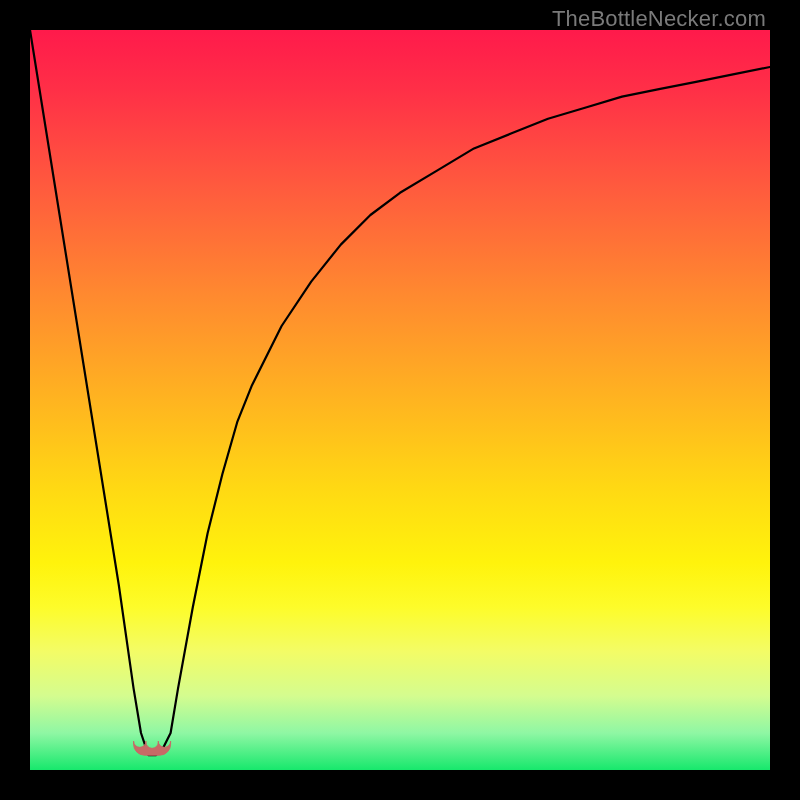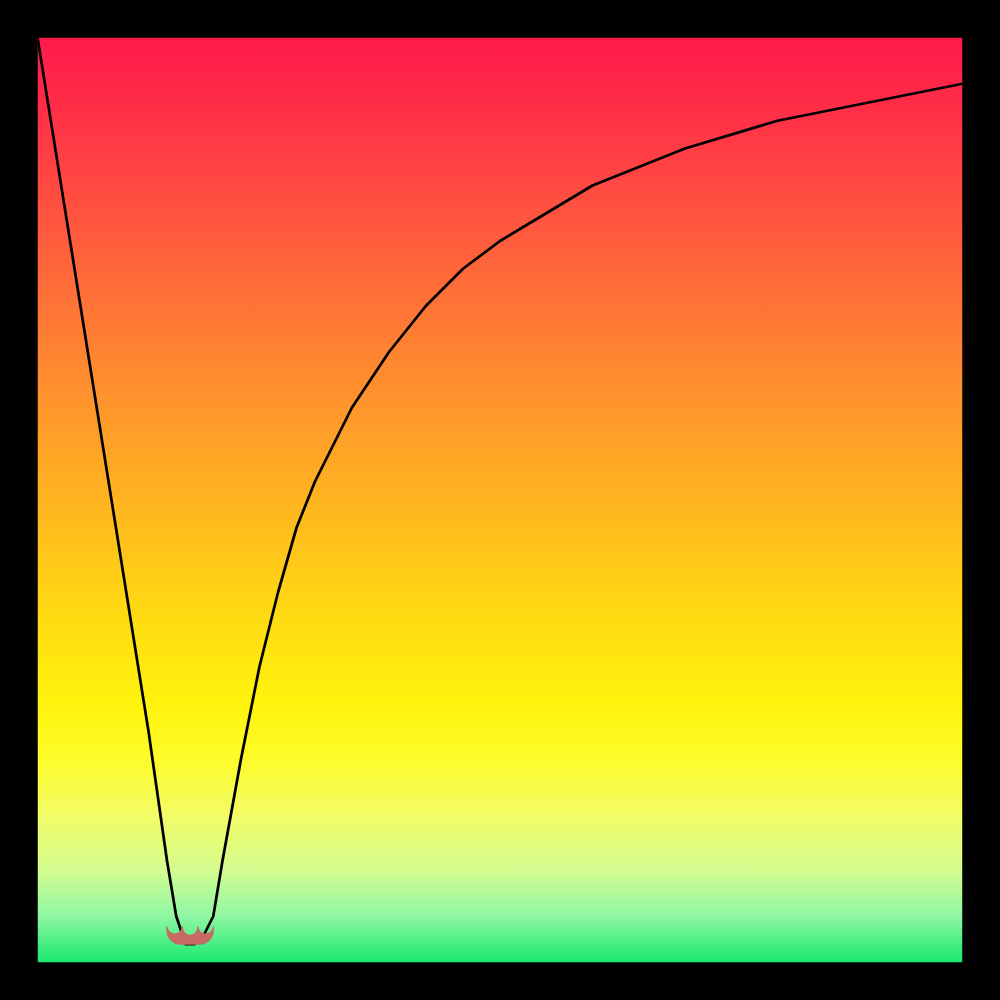--- a/index.html
+++ b/index.html
@@ -61,20 +61,21 @@
   .knob {
     fill: #c76a66;
     stroke: #c76a66;
   }
 </style>
 </head>
 <body>
 
 <div class="frame">
 
+  <div class="watermark">TheBottleNecker.com</div>
 
   <div class="plot">
     <div class="gradient"></div>
 
     <svg class="curve" viewBox="0 0 740 740" preserveAspectRatio="none">
       <path fill="none" stroke="#000" stroke-width="2.2" stroke-linejoin="round" stroke-linecap="round" d="M0.00 0.00 L29.60 185.00 L59.20 370.00 L88.80 555.00 L103.60 658.60 L111.00 703.00 L118.40 725.20 L125.80 725.20 L133.20 717.80 L140.60 703.00 L148.00 658.60 L162.80 577.20 L177.60 503.20 L192.40 444.00 L207.20 392.20 L222.00 355.20 L251.60 296.00 L281.20 251.60 L310.80 214.60 L340.40 185.00 L370.00 162.80 L407.00 140.60 L444.00 118.40 L481.00 103.60 L518.00 88.80 L555.00 77.70 L592.00 66.60 L629.00 59.20 L666.00 51.80 L703.00 44.40 L740.00 37.00"></path>
       <path class="knob" stroke-width="1" d="M 103.60000000000001 711.1999999999999
      L 103.60000000000001 714.1999999999999
      A 11 11 0 0 0 114.60000000000001 725.1999999999999
      L 129.6 725.1999999999999

